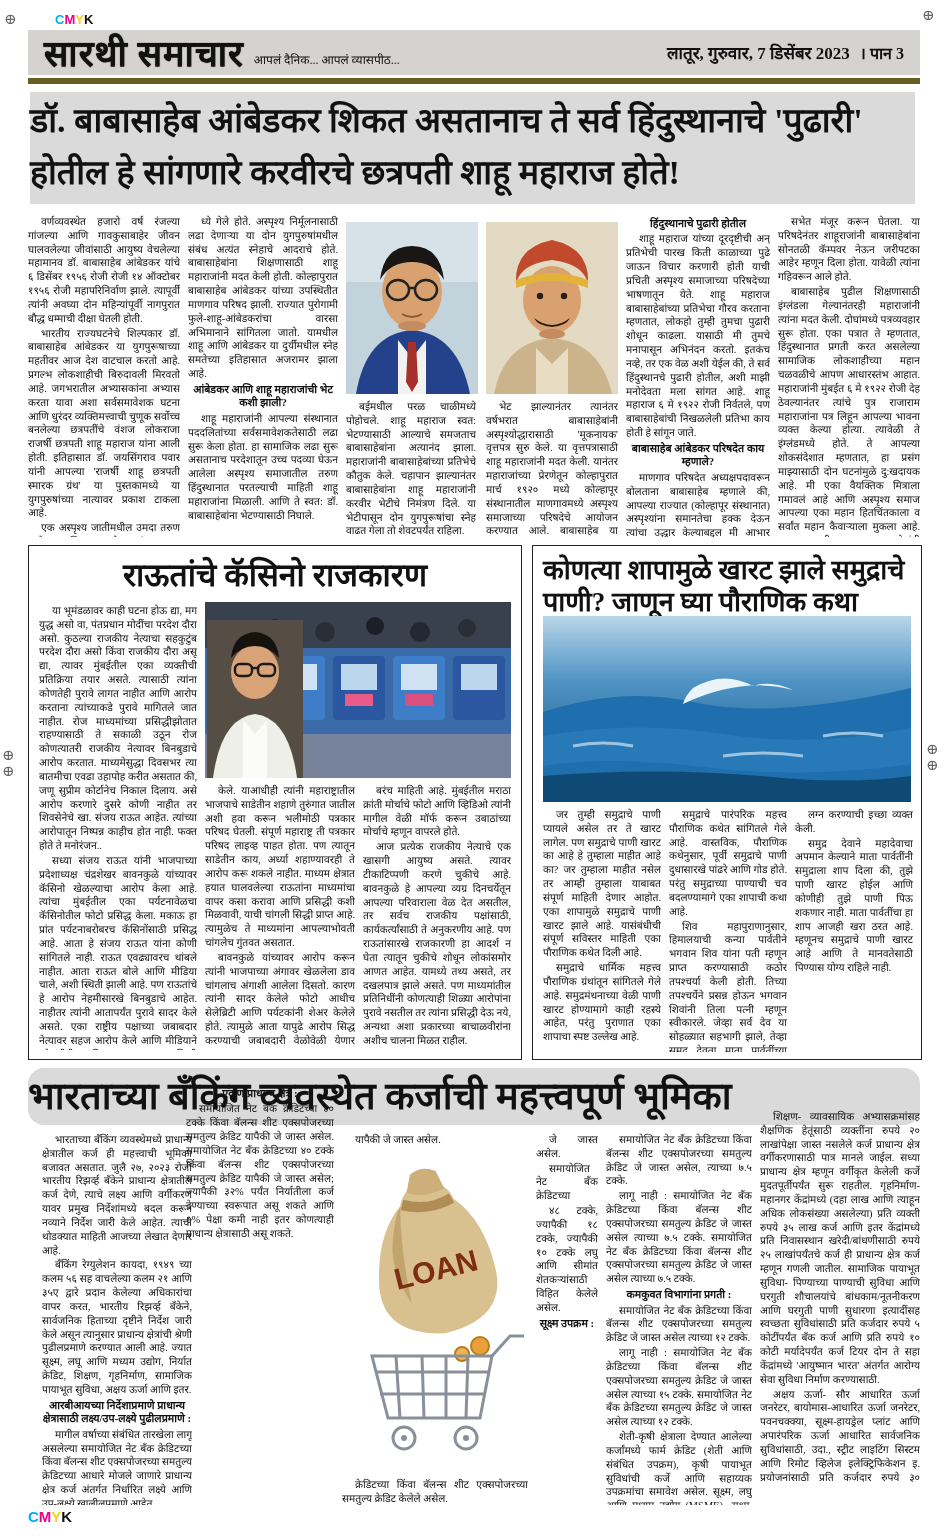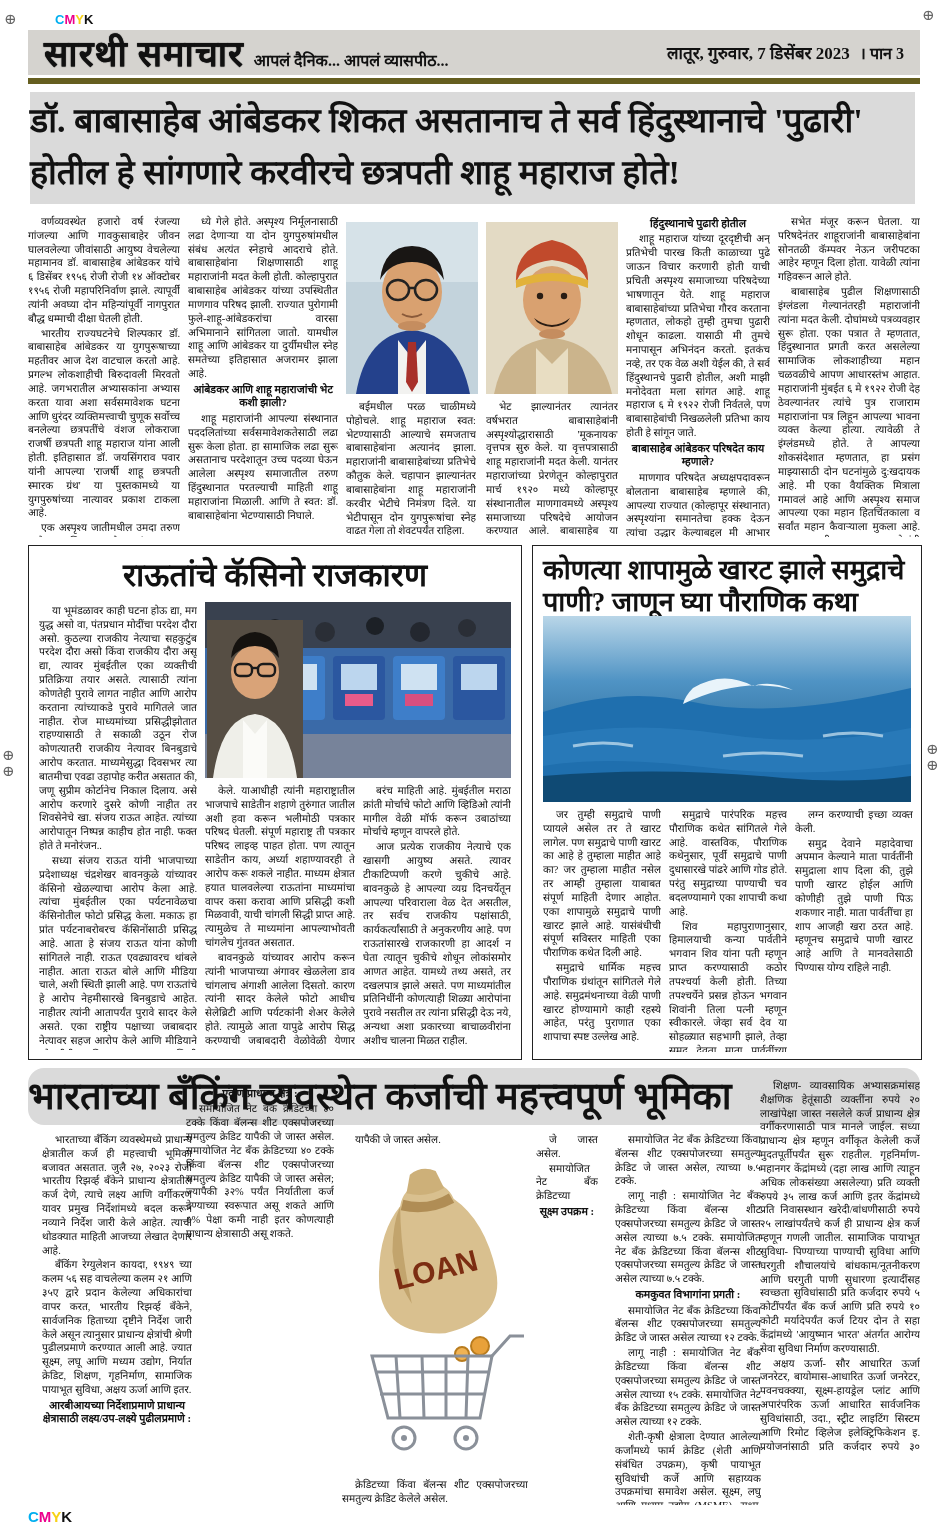--- a/index.html
+++ b/index.html
@@ -4,21 +4,21 @@
 <style>
   * { margin:0; padding:0; box-sizing:border-box; }
   body { background:#888; font-family:"Liberation Serif","DejaVu Serif",serif; }
   .page { position:relative; width:945px; height:1538px; background:#ffffff; margin:0 auto; overflow:hidden; color:#111; }
   .abs { position:absolute; }
   .regmark { position:absolute; color:#666; font-size:15px; line-height:1; }
   .cmyk { position:absolute; font-family:"Liberation Sans","DejaVu Sans",sans-serif; font-weight:bold; letter-spacing:0; }
   .cmyk span.c{color:#00aeef}.cmyk span.m{color:#ec008c}.cmyk span.y{color:#f7d117}.cmyk span.k{color:#111}
   .masthead { left:28px; top:30px; width:892px; height:45px; background:#d5d3cf; display:flex; align-items:center; padding:4px 16px; }
   .mast-title { font-size:36px; font-weight:900; letter-spacing:1px; white-space:nowrap; text-shadow:0 0 1px #000; }
-  .mast-tag { font-size:16px; font-weight:bold; margin:14px 0 0 10px; white-space:nowrap; }
+  .mast-tag { font-size:12px; font-weight:normal; margin:14px 0 0 10px; white-space:nowrap; }
   .mast-date { margin-left:auto; font-size:17px; font-weight:bold; white-space:nowrap; }
   .mast-page { font-size:16px; font-weight:bold; margin-left:10px; white-space:nowrap; }
   .olive-rule { left:28px; top:78px; width:892px; height:6px; background:#655e20; }
   .band { background:#dadada; text-align:left; font-weight:900; }
   .lead-band { left:30px; top:92px; width:885px; height:112px; font-size:34px; line-height:52px; padding-top:3px; }
   .bank-band { left:28px; top:1068px; width:892px; height:57px; font-size:38px; line-height:56px;border-radius:16px; }
   .col { position:absolute; overflow:hidden; }
   .para { font-size:10.4px; line-height:1.33; text-align:justify; text-indent:13px; margin-bottom:1px; }
   .subhead { font-size:10.8px; font-weight:bold; text-align:center; margin:2px 0 2px; line-height:1.25; }
   .photo { position:absolute; overflow:hidden; }
@@ -198,20 +198,21 @@
         <div class="para">समुद्र देवाने महादेवाचा अपमान केल्याने माता पार्वतींनी समुद्राला शाप दिला की, तुझे पाणी खारट होईल आणि कोणीही तुझे पाणी पिऊ शकणार नाही. माता पार्वतींचा हा शाप आजही खरा ठरत आहे. म्हणूनच समुद्राचे पाणी खारट आहे आणि ते मानवतेसाठी पिण्यास योग्य राहिले नाही.</div>
       </div>
   </div>
 
   <div class="abs band bank-band">भारताच्या बँकिंग व्यवस्थेत कर्जाची महत्त्वपूर्ण भूमिका</div>
 
   <div class="col" style="left:42px;top:1133px;width:150px;height:372px;">
       <div class="para">भारताच्या बँकिंग व्यवस्थेमध्ये प्राधान्य क्षेत्रातील कर्ज ही महत्त्वाची भूमिका बजावत असतात. जुलै २७, २०२३ रोजी भारतीय रिझर्व्ह बँकेने प्राधान्य क्षेत्रातील कर्ज देणे, त्याचे लक्ष्य आणि वर्गीकरण यावर प्रमुख निर्देशांमध्ये बदल करून नव्याने निर्देश जारी केले आहेत. त्याची थोडक्यात माहिती आजच्या लेखात देणार आहे.</div>
       <div class="para">बँकिंग रेग्युलेशन कायदा, १९४९ च्या कलम ५६ सह वाचलेल्या कलम २१ आणि ३५ए द्वारे प्रदान केलेल्या अधिकारांचा वापर करत, भारतीय रिझर्व्ह बँकेने, सार्वजनिक हिताच्या दृष्टीने निर्देश जारी केले असून त्यानुसार प्राधान्य क्षेत्रांची श्रेणी पुढीलप्रमाणे करण्यात आली आहे. ज्यात सूक्ष्म, लघू आणि मध्यम उद्योग, निर्यात क्रेडिट, शिक्षण, गृहनिर्माण, सामाजिक पायाभूत सुविधा, अक्षय ऊर्जा आणि इतर.</div>
       <div class="subhead">आरबीआयच्या निर्देशाप्रमाणे प्राधान्य क्षेत्रासाठी लक्ष्य/उप-लक्ष्ये पुढीलप्रमाणे :</div>
+      <div class="para">मागील वर्षाच्या संबंधित तारखेला लागू असलेल्या समायोजित नेट बँक क्रेडिटच्या किंवा बॅलन्स शीट एक्सपोजरच्या समतुल्य क्रेडिटच्या आधारे मोजले जाणारे प्राधान्य क्षेत्र कर्ज अंतर्गत निर्धारित लक्ष्ये आणि उप-लक्ष्ये खालीलप्रमाणे आहेत.</div>
     </div>
   <div class="col" style="left:186px;top:1085px;width:148px;height:372px;">
       <div class="subhead">एकूण प्राधान्य क्षेत्र :</div>
       <div class="para">समायोजित नेट बँक क्रेडिटच्या ४० टक्के किंवा बॅलन्स शीट एक्सपोजरच्या समतुल्य क्रेडिट यापैकी जे जास्त असेल. समायोजित नेट बँक क्रेडिटच्या ४० टक्के किंवा बॅलन्स शीट एक्सपोजरच्या समतुल्य क्रेडिट यापैकी जे जास्त असेल; ज्यापैकी ३२% पर्यंत निर्यातीला कर्ज देण्याच्या स्वरूपात असू शकते आणि ८% पेक्षा कमी नाही इतर कोणत्याही प्राधान्य क्षेत्रासाठी असू शकते.</div>
     </div>
 
   <div class="col" style="left:342px;top:1133px;width:186px;height:372px;">
     <div>
         <div class="para">यापैकी जे जास्त असेल.</div>
       </div>
@@ -239,28 +240,29 @@
       </svg>
     </div>
     <div>
         <div class="para">क्रेडिटच्या किंवा बॅलन्स शीट एक्सपोजरच्या समतुल्य क्रेडिट केलेले असेल.</div>
       </div>
   </div>
 
   <div class="col" style="left:536px;top:1133px;width:62px;height:372px;">
       <div class="para">जे जास्त असेल.</div>
       <div class="para">समायोजित नेट बँक क्रेडिटच्या</div>
+      <div class="para">४८ टक्के, ज्यापैकी १८ टक्के, ज्यापैकी १० टक्के लघु आणि सीमांत शेतकऱ्यांसाठी विहित केलेले असेल.</div>
       <div class="subhead">सूक्ष्म उपक्रम :</div>
     </div>
-  <div class="col" style="left:606px;top:1133px;width:146px;height:372px;margin-left:9px;">
+  <div class="col" style="left:606px;top:1133px;width:146px;height:372px;">
       <div class="para">समायोजित नेट बँक क्रेडिटच्या किंवा बॅलन्स शीट एक्सपोजरच्या समतुल्य क्रेडिट जे जास्त असेल, त्याच्या ७.५ टक्के.</div>
       <div class="para">लागू नाही : समायोजित नेट बँक क्रेडिटच्या किंवा बॅलन्स शीट एक्सपोजरच्या समतुल्य क्रेडिट जे जास्त असेल त्याच्या ७.५ टक्के. समायोजित नेट बँक क्रेडिटच्या किंवा बॅलन्स शीट एक्सपोजरच्या समतुल्य क्रेडिट जे जास्त असेल त्याच्या ७.५ टक्के.</div>
       <div class="subhead">कमकुवत विभागांना प्रगती :</div>
       <div class="para">समायोजित नेट बँक क्रेडिटच्या किंवा बॅलन्स शीट एक्सपोजरच्या समतुल्य क्रेडिट जे जास्त असेल त्याच्या १२ टक्के.</div>
       <div class="para">लागू नाही : समायोजित नेट बँक क्रेडिटच्या किंवा बॅलन्स शीट एक्सपोजरच्या समतुल्य क्रेडिट जे जास्त असेल त्याच्या १५ टक्के. समायोजित नेट बँक क्रेडिटच्या समतुल्य क्रेडिट जे जास्त असेल त्याच्या १२ टक्के.</div>
       <div class="para">शेती-कृषी क्षेत्राला देण्यात आलेल्या कर्जांमध्ये फार्म क्रेडिट (शेती आणि संबंधित उपक्रम), कृषी पायाभूत सुविधांची कर्जे आणि सहाय्यक उपक्रमांचा समावेश असेल. सूक्ष्म, लघु आणि मध्यम उद्योग (MSME)- सूक्ष्म, लघु आणि मध्यम उद्योगांची व्याख्या भारत सरकारद्वारे वेळोवेळी अधिसूचित केली जाईल. खादी आणि ग्रामोद्योग क्षेत्रातील युनिट्सना दिलेले कर्ज, प्राधान्य उपक्षेत्रांतर्गत मंजूर कर्जे, स्टार्ट-अप्सना रुपये ५० कोटींपर्यंत कर्ज इत्यादींचा समावेश यात आहे.</div>
     </div>
-  <div class="col" style="left:760px;top:1079px;width:160px;height:372px;">
+  <div class="col" style="left:760px;top:1110px;width:160px;height:372px;">
       <div class="para">शिक्षण- व्यावसायिक अभ्यासक्रमांसह शैक्षणिक हेतूंसाठी व्यक्तींना रुपये २० लाखांपेक्षा जास्त नसलेले कर्ज प्राधान्य क्षेत्र वर्गीकरणासाठी पात्र मानले जाईल. सध्या प्राधान्य क्षेत्र म्हणून वर्गीकृत केलेली कर्जे मुदतपूर्तीपर्यंत सुरू राहतील. गृहनिर्माण- महानगर केंद्रांमध्ये (दहा लाख आणि त्याहून अधिक लोकसंख्या असलेल्या) प्रति व्यक्ती रुपये ३५ लाख कर्ज आणि इतर केंद्रांमध्ये प्रति निवासस्थान खरेदी/बांधणीसाठी रुपये २५ लाखांपर्यंतचे कर्ज ही प्राधान्य क्षेत्र कर्ज म्हणून गणली जातील. सामाजिक पायाभूत सुविधा- पिण्याच्या पाण्याची सुविधा आणि घरगुती शौचालयांचे बांधकाम/नूतनीकरण आणि घरगुती पाणी सुधारणा इत्यादींसह स्वच्छता सुविधांसाठी प्रति कर्जदार रुपये ५ कोटींपर्यंत बँक कर्ज आणि प्रति रुपये १० कोटी मर्यादेपर्यंत कर्ज टियर दोन ते सहा केंद्रांमध्ये 'आयुष्मान भारत' अंतर्गत आरोग्य सेवा सुविधा निर्माण करण्यासाठी.</div>
       <div class="para">अक्षय ऊर्जा- सौर आधारित ऊर्जा जनरेटर, बायोमास-आधारित ऊर्जा जनरेटर, पवनचक्क्या, सूक्ष्म-हायड्रेल प्लांट आणि अपारंपरिक ऊर्जा आधारित सार्वजनिक सुविधांसाठी, उदा., स्ट्रीट लाइटिंग सिस्टम आणि रिमोट व्हिलेज इलेक्ट्रिफिकेशन इ. प्रयोजनांसाठी प्रति कर्जदार रुपये ३० कोटींपर्यंत बँक कर्ज उपलब्ध असेल. वैयक्तिक कुटुंबांसाठी, कर्जाची मर्यादा प्रति कर्जदार रुपये १० लाख असेल.</div>
     </div>
 
 </div>
 
 </body></html>

